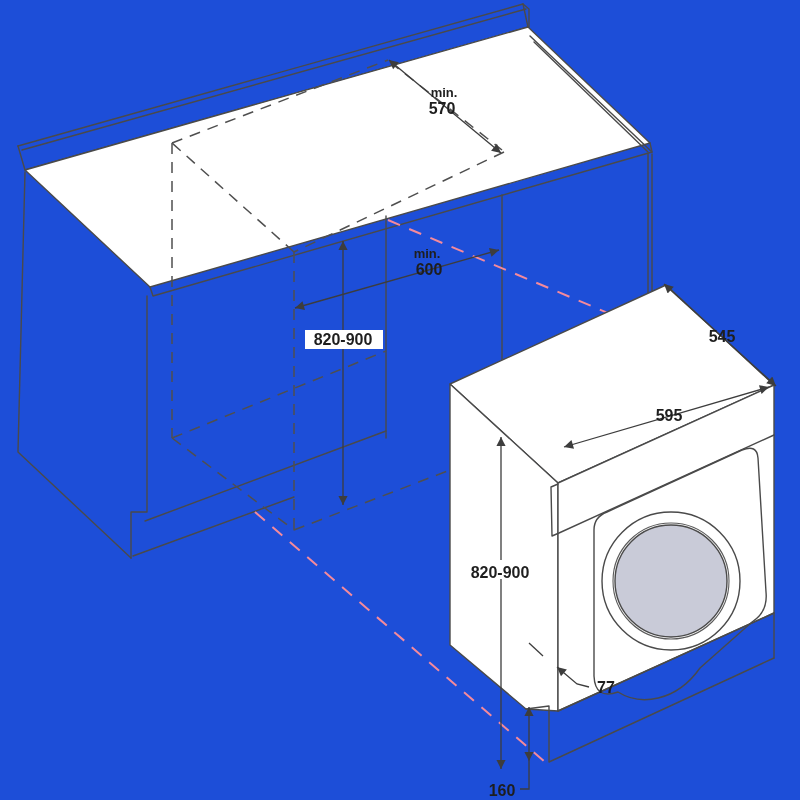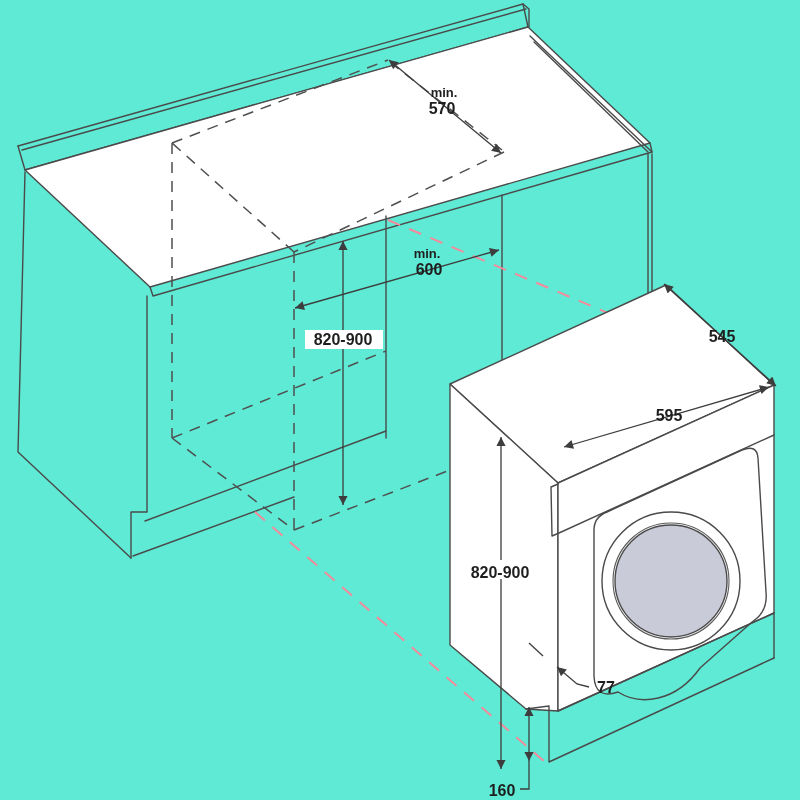--- a/index.html
+++ b/index.html
@@ -1,17 +1,17 @@
 <!DOCTYPE html>
 <html><head>
 <meta charset="utf-8">
 <style>
   html,body{margin:0;padding:0;background:#ffffff;}
   .stage{
-    position:relative;width:800px;height:800px;background:#5eead4;
+    position:relative;width:800px;height:800px;background:#1d4ed8;
     font-family:"Liberation Sans", sans-serif;overflow:hidden;text-align:center;
   }
   svg{display:block;}
   .ln{stroke:#4a4a4a;stroke-width:1.4;fill:none;stroke-linecap:round;stroke-linejoin:round;}
   .ln-thin{stroke:#5a5a5a;stroke-width:1.1;fill:none;}
   .hid{stroke:#4f4f4f;stroke-width:1.5;fill:none;stroke-dasharray:11 8;stroke-linecap:butt;}
   .proj{stroke:#f58a9b;stroke-width:2;fill:none;stroke-dasharray:13 10;stroke-linecap:butt;}
   .dim{stroke:#3d3d3d;stroke-width:1.3;fill:none;}
   .dimtxt{fill:#1e1e1e;font-weight:700;font-size:16px;font-family:"Liberation Sans",sans-serif;}
   .dimtxt-small{fill:#1e1e1e;font-weight:700;font-size:13px;font-family:"Liberation Sans",sans-serif;}

